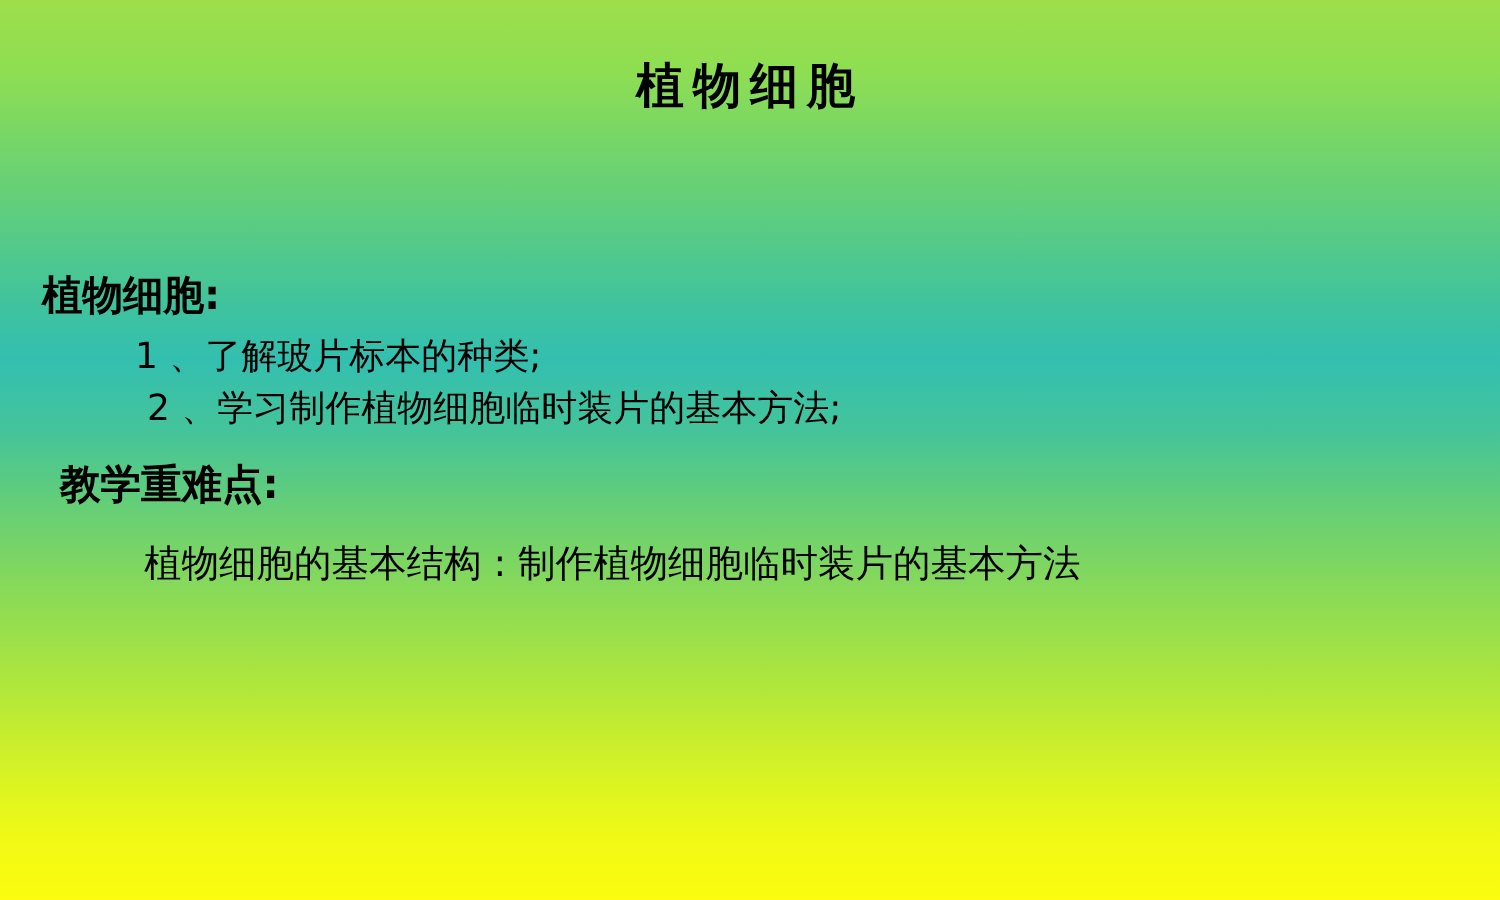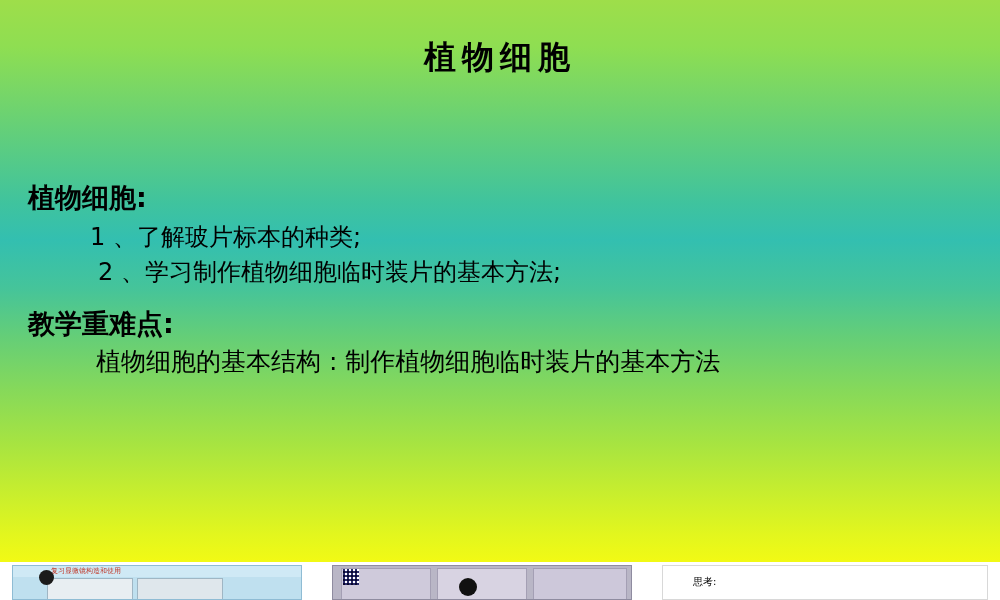--- a/index.html
+++ b/index.html
@@ -66,26 +66,27 @@
   .goal-item {
     font-size: 24px;
     line-height: 1.45;
     padding-left: 62px;
     font-family: "DejaVu Sans", "Liberation Sans", sans-serif;
   }
   .goal-item.i2 { padding-left: 70px; }
   .goal-item.i3 { padding-left: 74px; }
   .heading.second {
     margin-top: 6px;
+    margin-left: 12px;
   }
   .focus-line {
     font-size: 25px;
     line-height: 1.45;
     padding-left: 68px;
-    margin-top: 2px;
+    margin-top: 16px;
     font-family: "DejaVu Sans", "Liberation Sans", sans-serif;
   }
 
   
   .strip {
     position: absolute;
     left: 0;
     top: 562px;
     width: 1000px;
     height: 38px;
@@ -229,37 +230,14 @@
     <ul class="goal-list">
       <li class="goal-item i1">1 、了解玻片标本的种类;</li>
       <li class="goal-item i2">2 、学习制作植物细胞临时装片的基本方法;</li>
     </ul>
 
     <div class="heading second">教学重难点:</div>
 
     <div class="focus-line">植物细胞的基本结构  :  制作植物细胞临时装片的基本方法</div>
   </div>
 
-  <div class="strip">
-
-    <div class="thumb thumb-1">
-      <div class="t1-band"></div>
-      <div class="t1-title">复习显微镜构造和使用</div>
-      <div class="t1-photo"></div>
-      <div class="t1-photo2"></div>
-      <div class="t1-circle"></div>
-    </div>
-
-    <div class="thumb thumb-2">
-      <div class="t2-cellA"></div>
-      <div class="t2-cellB"></div>
-      <div class="t2-cellC"></div>
-      <div class="t2-qr"></div>
-      <div class="t2-circle"></div>
-    </div>
-
-    <div class="thumb thumb-3">
-      <div class="t3-text">思考:</div>
-    </div>
-
-  </div>
 
 </div>
 
 </body></html>

